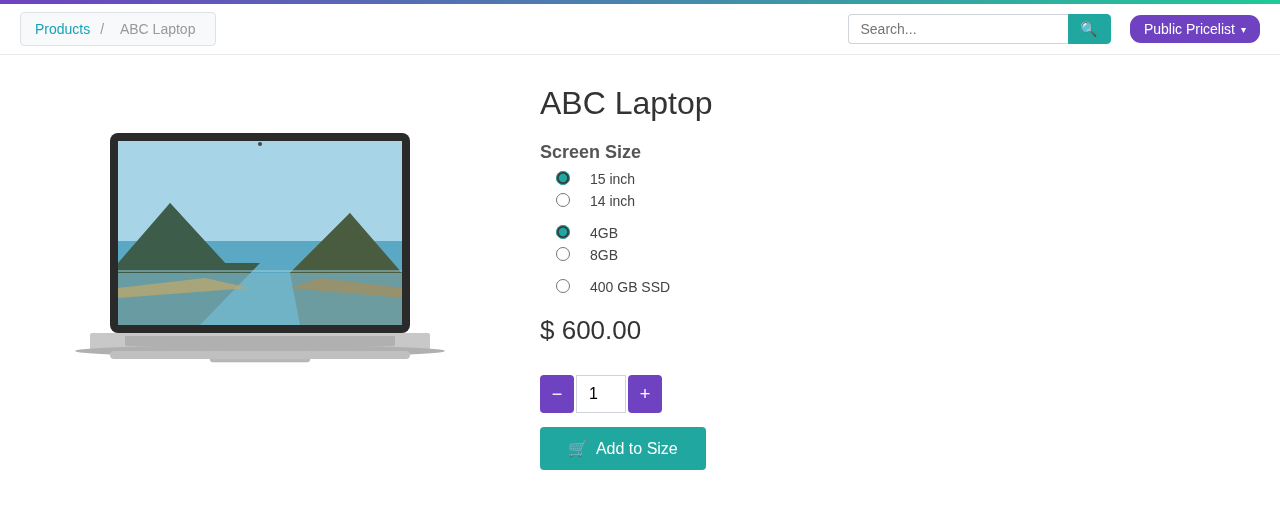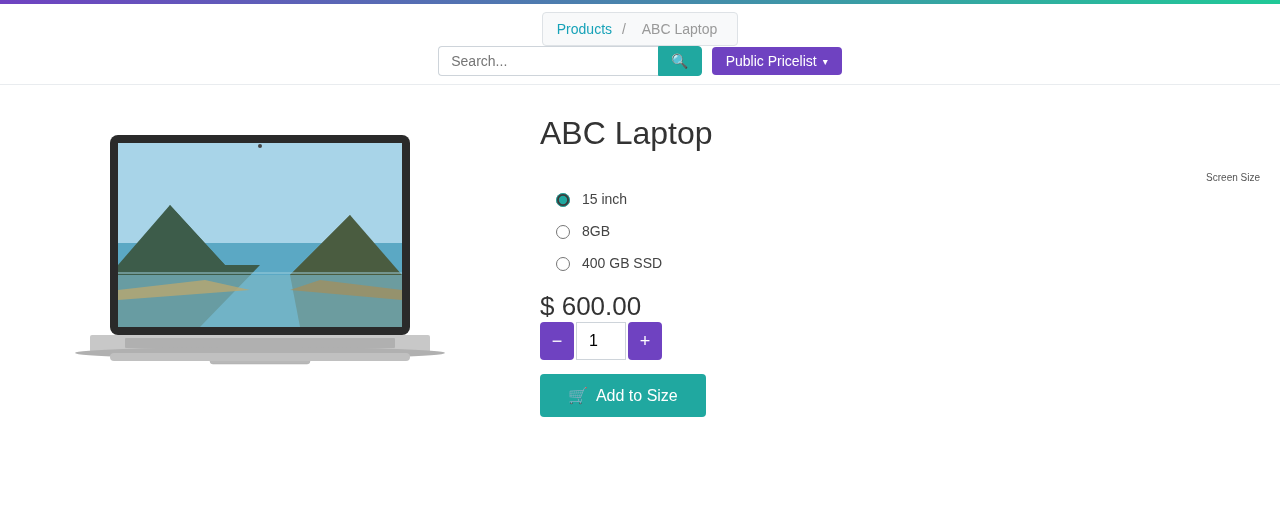--- a/index.html
+++ b/index.html
@@ -12,21 +12,20 @@
     }
 
     
     .header {
       display: flex;
       align-items: center;
       justify-content: space-between;
       padding: 8px 20px;
       background: #fff;
       border-bottom: 1px solid #e9ecef;
-      flex-direction: column;
     }
 
     .breadcrumb {
       background: #f8f9fa;
       border: 1px solid #dee2e6;
       border-radius: 4px;
       padding: 8px 14px;
       font-size: 14px;
       color: #555;
     }
@@ -37,21 +36,21 @@
     }
 
     .breadcrumb span {
       margin: 0 6px;
       color: #999;
     }
 
     .header-right {
       display: flex;
       align-items: center;
-      gap: 10px;
+      gap: 19px;
     }
 
     .search-wrapper {
       display: flex;
       align-items: center;
     }
 
     .search-input {
       border: 1px solid #ced4da;
       border-right: none;
@@ -70,21 +69,21 @@
       padding: 6px 12px;
       border-radius: 0 4px 4px 0;
       cursor: pointer;
       font-size: 14px;
     }
 
     .pricelist-btn {
       background: #6f42c1;
       color: #fff;
       border: none;
-      border-radius: 4px;
+      border-radius: 11px;
       padding: 6px 14px;
       font-size: 14px;
       cursor: pointer;
       display: flex;
       align-items: center;
       gap: 6px;
       white-space: nowrap;
     }
 
     .pricelist-btn .caret {
@@ -127,52 +126,51 @@
       font-weight: 400;
       color: #333;
       margin-bottom: 20px;
     }
 
     .option-group {
       margin-bottom: 16px;
     }
 
     .option-group-label {
-      font-size: 10px;
-      font-weight: 400;
+      font-size: 18px;
+      font-weight: 700;
       color: #555;
       margin-bottom: 8px;
-      text-align: right;
     }
 
     .option-item {
       display: flex;
-      align-items: flex-end;
-      gap: 12px;
+      align-items: flex-start;
+      gap: 20px;
       margin-bottom: 6px;
       padding-left: 16px;
       font-size: 14px;
       color: #444;
     }
 
     .option-item input[type="radio"] {
       accent-color: #20a8a0;
       width: 14px;
       height: 14px;
       cursor: pointer;
     }
 
     .option-item label {
       cursor: pointer;
       font-size: 14px;
     }
 
     .price-section {
       margin-top: 20px;
-      margin-bottom: 0;
+      margin-bottom: 29px;
     }
 
     .price {
       font-size: 26px;
       font-weight: 400;
       color: #333;
     }
 
     .quantity-row {
       display: flex;
@@ -289,23 +287,31 @@
 
   <div class="product-details">
     <h1 class="product-title">ABC Laptop</h1>
 
     <div class="option-group">
       <div class="option-group-label">Screen Size</div>
       <div class="option-item">
         <input type="radio" name="screen_size" id="15inch" checked="" style="">
         <label for="15inch">15 inch</label>
       </div>
+      <div class="option-item">
+        <input type="radio" name="screen_size" id="14inch" style="">
+        <label for="14inch">14 inch</label>
+      </div>
     </div>
 
     <div class="option-group">
+      <div class="option-item">
+        <input type="radio" name="ram" id="4gb" checked="" style="">
+        <label for="4gb">4GB</label>
+      </div>
       <div class="option-item">
         <input type="radio" name="ram" id="8gb" style="">
         <label for="8gb">8GB</label>
       </div>
     </div>
 
     <div class="option-group">
       <div class="option-item">
         <input type="radio" name="hdd" id="500gb" style="">
         <label for="500gb">400 GB SSD</label>

